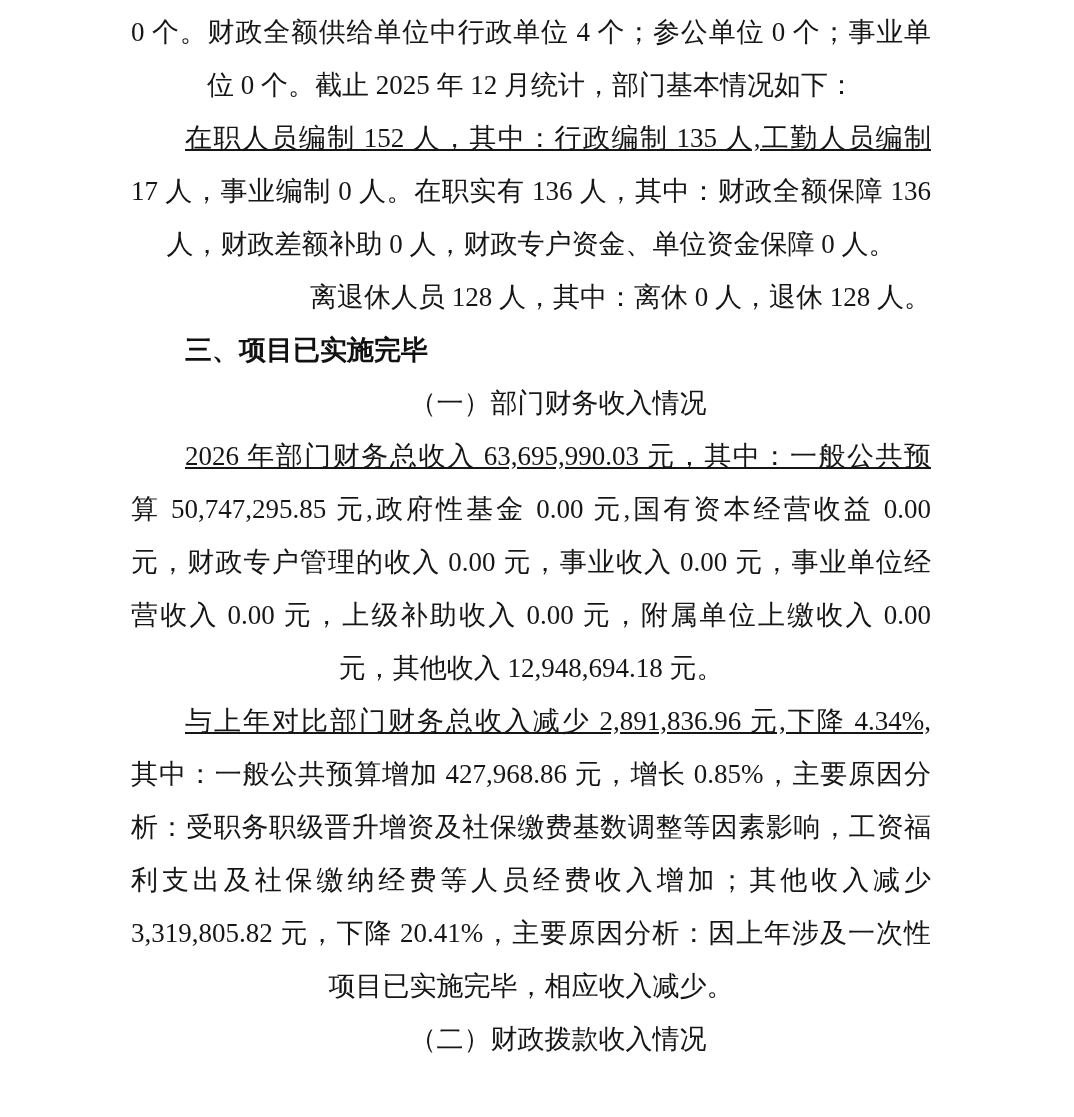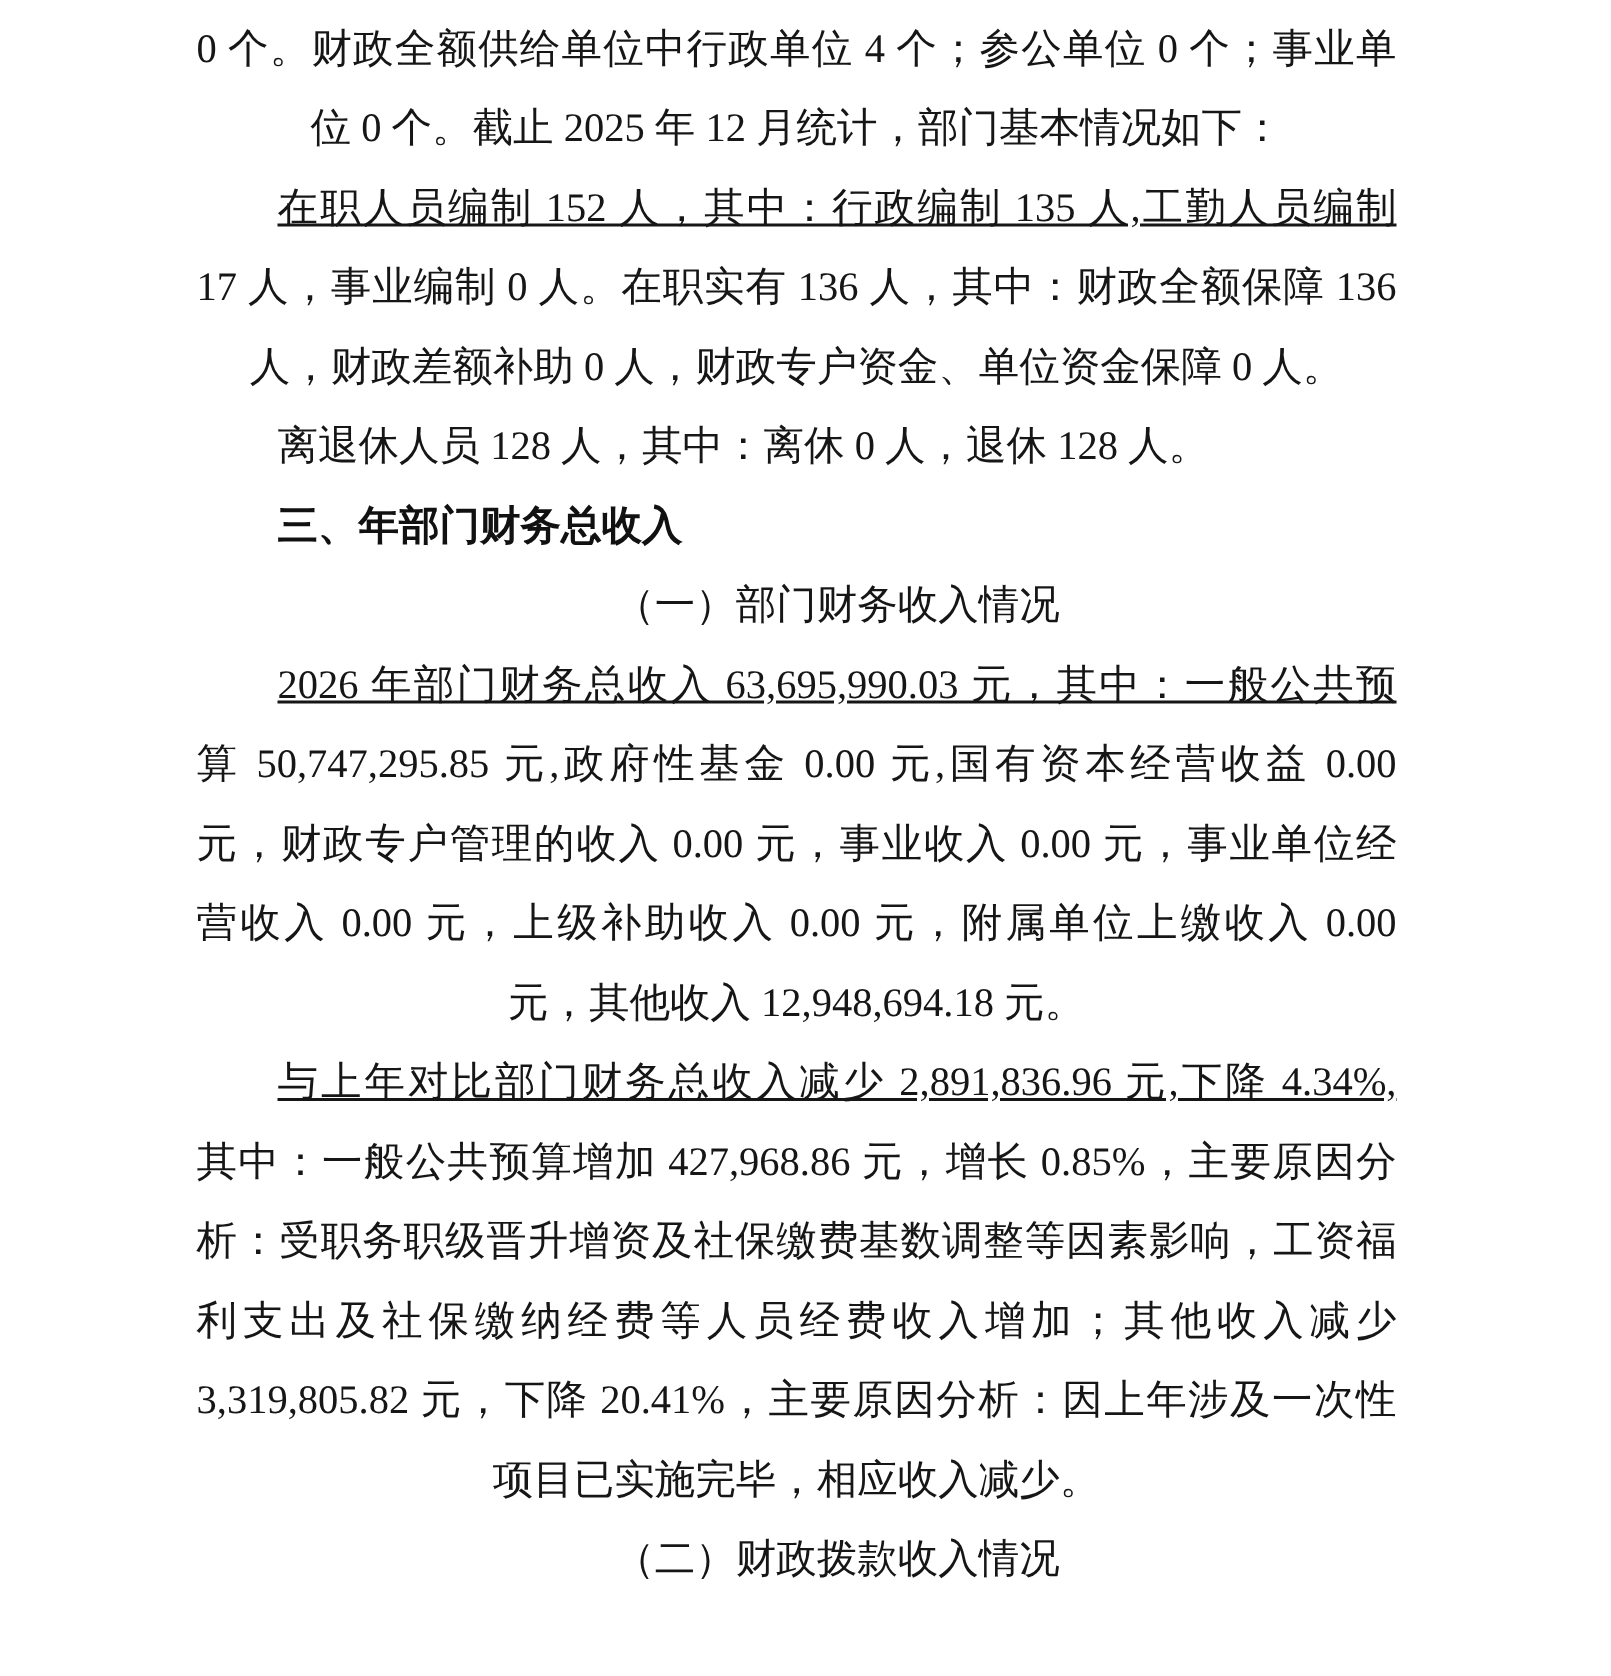--- a/index.html
+++ b/index.html
@@ -40,21 +40,21 @@
     text-align-last: justify;
     text-decoration: underline;
   }
   
   .t-end {
     text-align: center;
   }
   
   .t-start-end {
     text-indent: 2em;
-    text-align: left;
+    text-align: right;
   }
   
   .t-heading {
     text-indent: 2em;
     font-weight: 700;
     font-family: "Liberation Sans", "DejaVu Sans", sans-serif;
     color: #111111;
   }
   
   .t-subheading {
@@ -66,21 +66,21 @@
 <body>
 
 <div class="page">
   <div class="content">
       <div class="line t-continue">0 个。财政全额供给单位中行政单位 4 个；参公单位 0 个；事业单</div>
       <div class="line t-end">位 0 个。截止 2025 年 12 月统计，部门基本情况如下：</div>
       <div class="line t-start">在职人员编制 152 人，其中：行政编制 135 人,工勤人员编制</div>
       <div class="line t-continue">17 人，事业编制 0 人。在职实有 136 人，其中：财政全额保障 136</div>
       <div class="line t-end">人，财政差额补助 0 人，财政专户资金、单位资金保障 0 人。</div>
       <div class="line t-start-end">离退休人员 128 人，其中：离休 0 人，退休 128 人。</div>
-      <div class="line t-heading">三、年部门财务总收入</div>
+      <div class="line t-heading">三、项目已实施完毕</div>
       <div class="line t-subheading">（一）部门财务收入情况</div>
       <div class="line t-start">2026 年部门财务总收入 63,695,990.03 元，其中：一般公共预</div>
       <div class="line t-continue">算 50,747,295.85 元,政府性基金 0.00 元,国有资本经营收益 0.00</div>
       <div class="line t-continue">元，财政专户管理的收入 0.00 元，事业收入 0.00 元，事业单位经</div>
       <div class="line t-continue">营收入 0.00 元，上级补助收入 0.00 元，附属单位上缴收入 0.00</div>
       <div class="line t-end">元，其他收入 12,948,694.18 元。</div>
       <div class="line t-start">与上年对比部门财务总收入减少 2,891,836.96 元,下降 4.34%,</div>
       <div class="line t-continue">其中：一般公共预算增加 427,968.86 元，增长 0.85%，主要原因分</div>
       <div class="line t-continue">析：受职务职级晋升增资及社保缴费基数调整等因素影响，工资福</div>
       <div class="line t-continue">利支出及社保缴纳经费等人员经费收入增加；其他收入减少</div>

